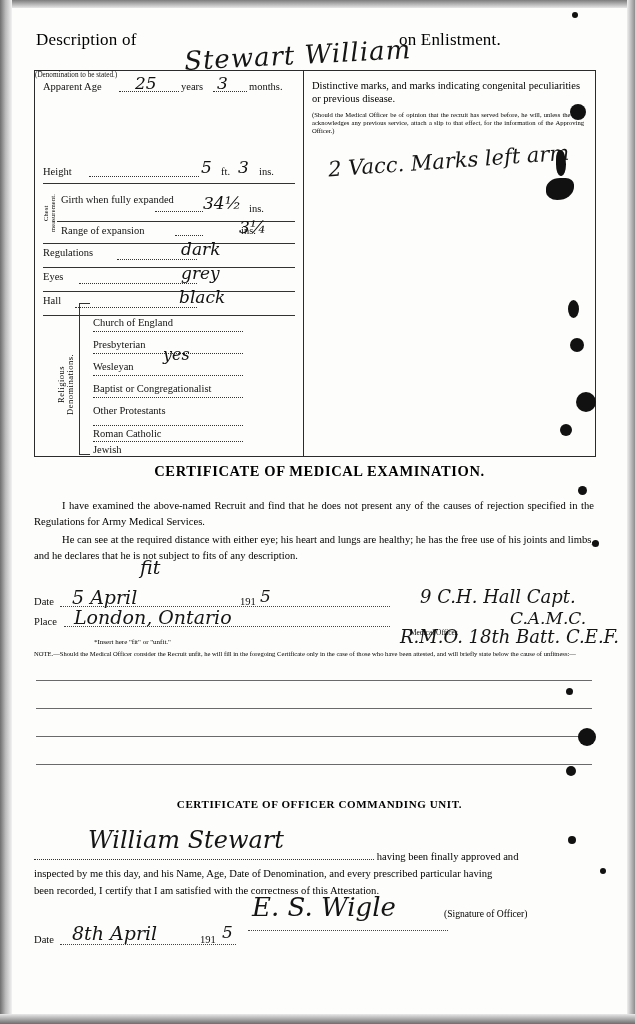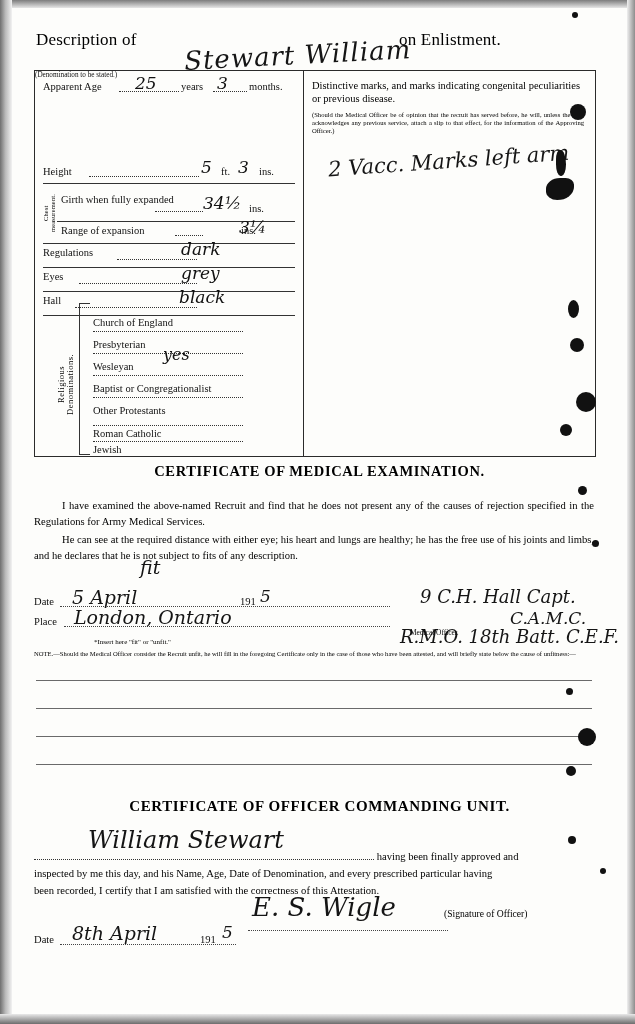--- a/index.html
+++ b/index.html
@@ -48,21 +48,21 @@
   .p1{position:absolute;left:22px;top:490px;width:560px;font-size:10.6px;line-height:1.5;text-align:justify;text-indent:28px;}
   .p2{position:absolute;left:22px;top:524px;width:560px;font-size:10.6px;line-height:1.5;text-align:justify;text-indent:28px;}
   .p3{position:absolute;left:22px;top:558px;width:560px;font-size:10.6px;line-height:1.5;}
   .ins{position:absolute;left:82px;top:630px;font-size:7px;}
   .note{position:absolute;left:22px;top:642px;width:560px;font-size:6.6px;line-height:1.2;}
   .sigline{position:absolute;left:398px;top:620px;font-size:7.4px;}
 
   .blank{position:absolute;left:24px;width:556px;border-bottom:1px solid #6a6a6a;height:0;}
 
   
-  .ct2{position:absolute;left:0;top:790px;width:615px;text-align:center;font-size:15px;letter-spacing:.6px;font-weight:bold;}
+  .ct2{position:absolute;left:0;top:790px;width:615px;text-align:center;font-size:11px;letter-spacing:.6px;font-weight:bold;}
   .p4{position:absolute;left:22px;top:835px;width:560px;font-size:10.6px;line-height:1.62;text-align:justify;}
   .sigofficer{position:absolute;left:432px;top:900px;font-size:9.6px;}
   .dotline{position:absolute;border-bottom:1px dotted #444;height:0;}
   .ink{color:#151515;}
 
   
   .blot{position:absolute;background:#111;border-radius:50%;}
 </style>
 </head>
 <body>

